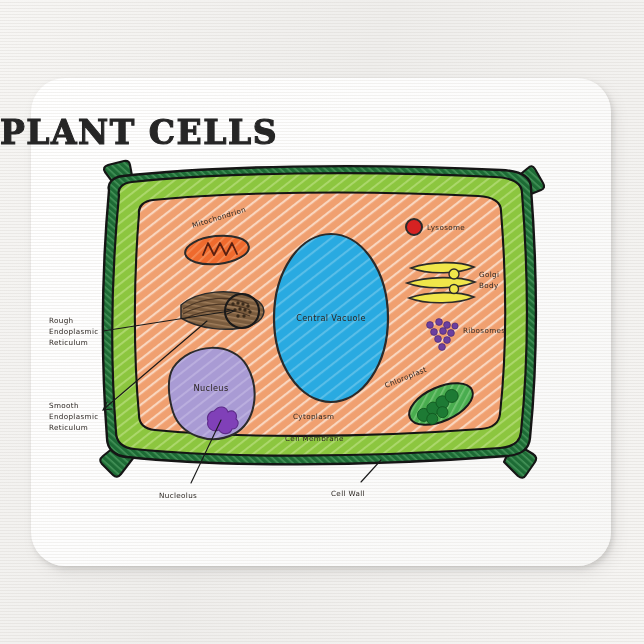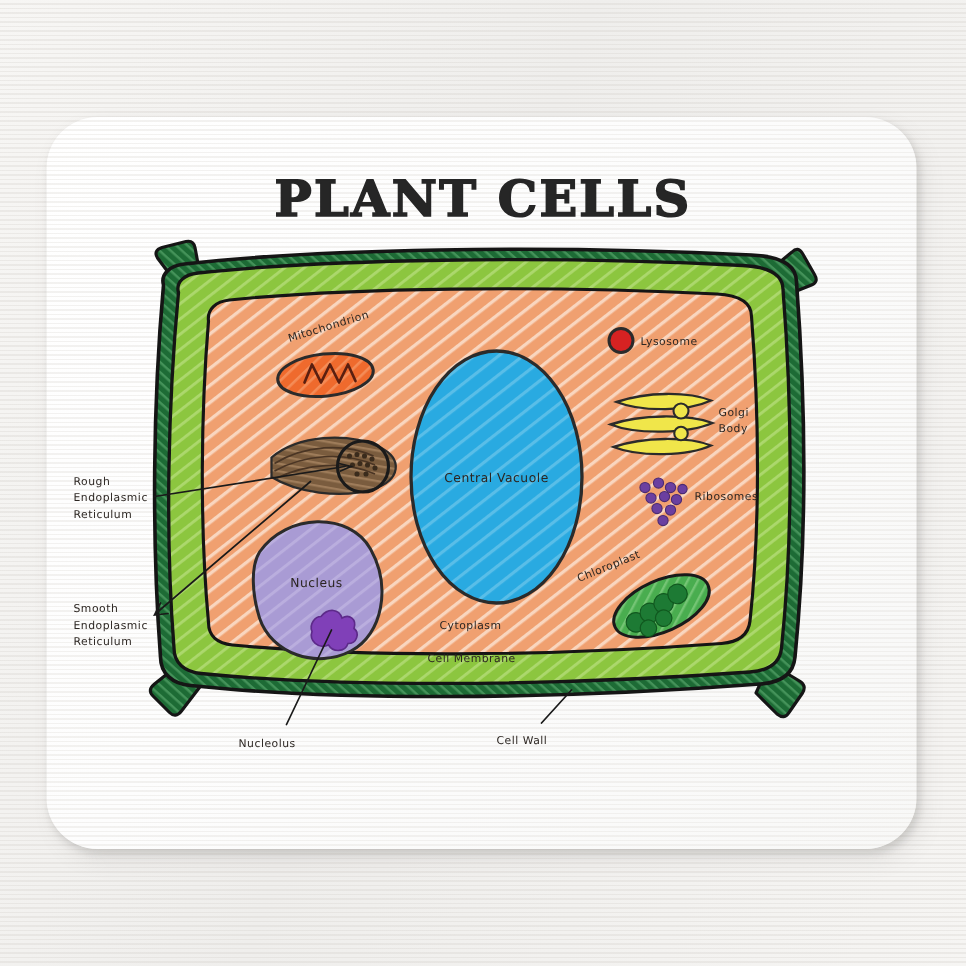--- a/index.html
+++ b/index.html
@@ -35,21 +35,21 @@
         rgba(233,231,228,.55) 3px),
       linear-gradient(125deg,#ffffff 0%,#fdfdfd 40%,#f8f8f7 100%);
     box-shadow:
       2px 3px 5px rgba(120,118,114,.22),
       5px 7px 14px rgba(120,118,114,.12);
   }
   
   #title{
     position:absolute;
     left:0;top:113px;width:644px;
-    text-align:center;
+    text-align:left;
     font-family:"DejaVu Serif", serif;
     font-weight:bold;
     font-size:33px;
     letter-spacing:1.5px;
     color:#262626;
     -webkit-text-stroke:1.1px #262626;
     user-select:none;
   }
   
   #diagram{

